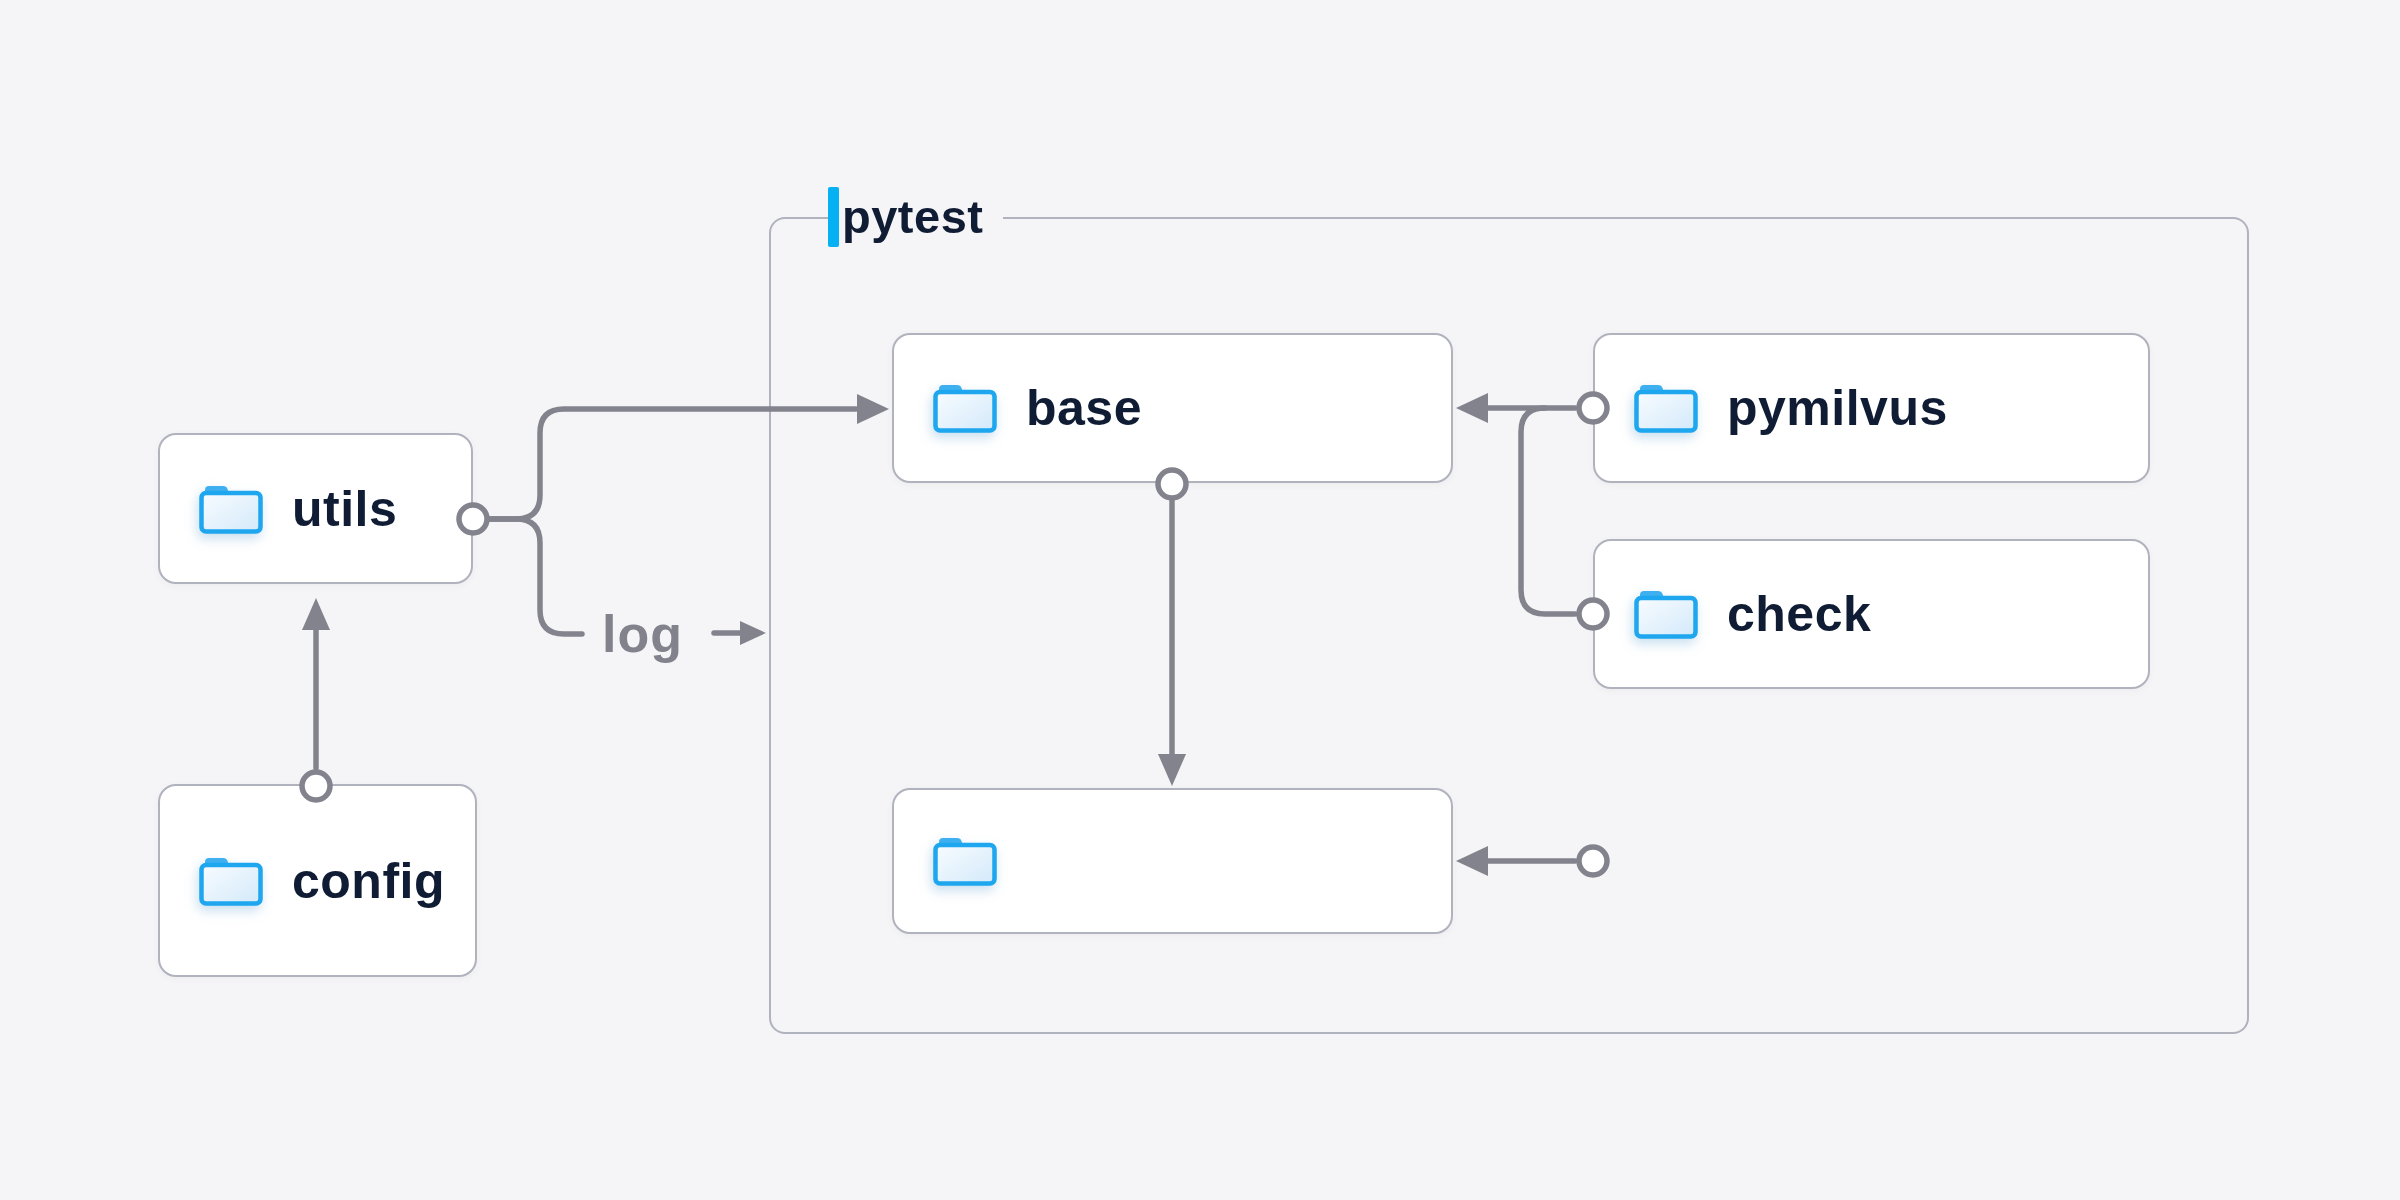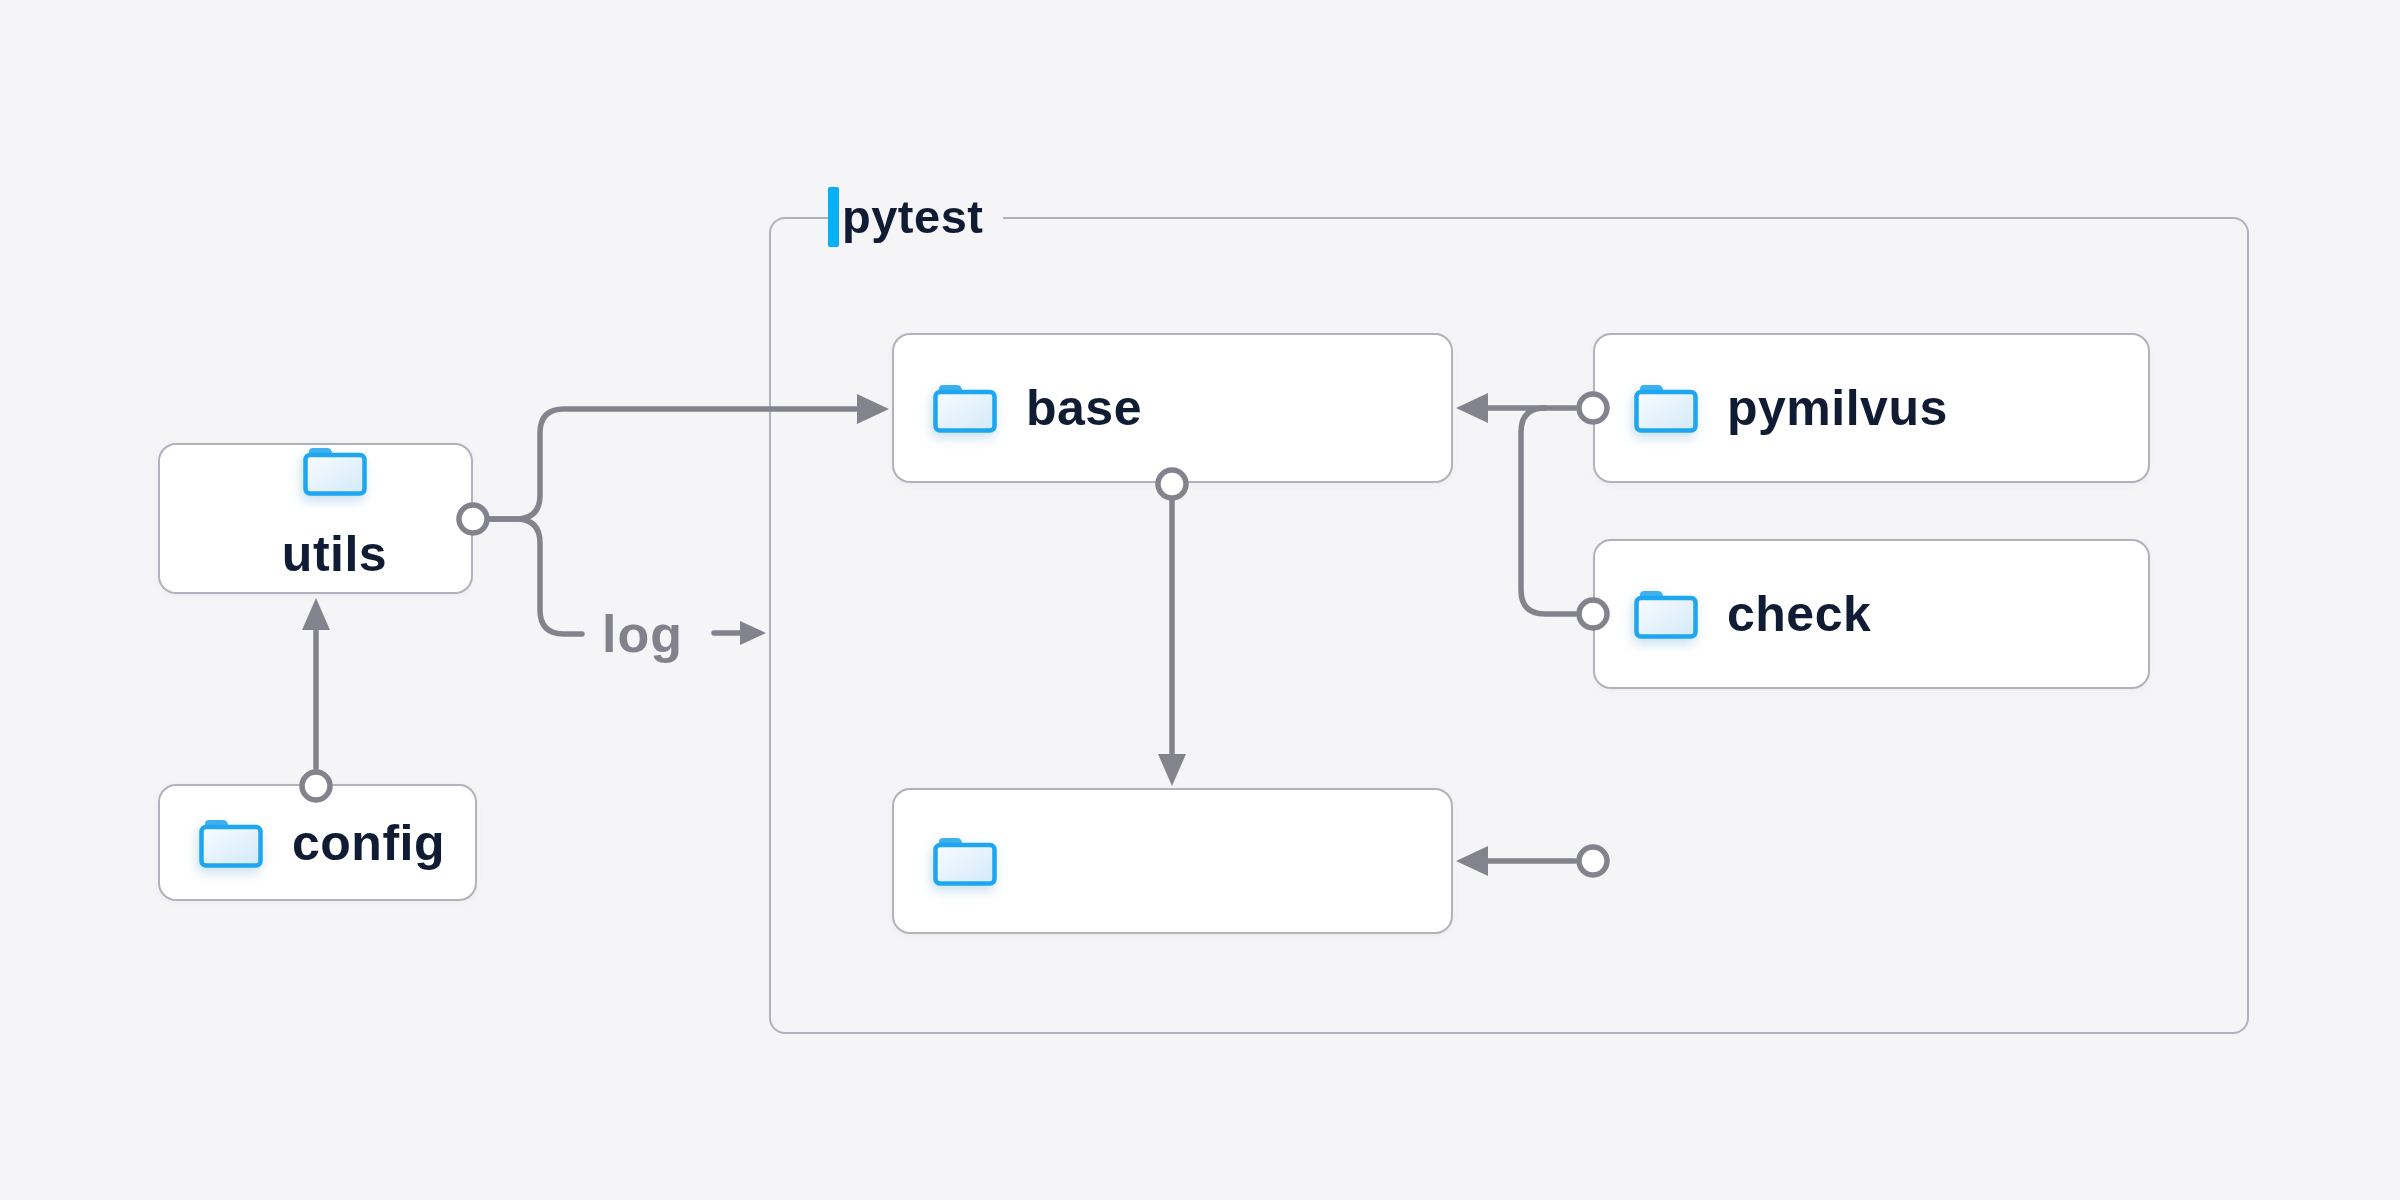--- a/index.html
+++ b/index.html
@@ -104,34 +104,34 @@
   }
 </style>
 </head>
 <body>
 
 <div id="stage">
 
   <div class="container-box"></div>
 
   <div id="nodes-layer">
-      <div class="node" style="left: 158px; top: 443px; width: 315px; height: 151px; flex-direction: column;">
+      <div class="node" style="left: 158px; top: 433px; width: 315px; height: 151px;">
     <svg class="folder-svg" width="66" height="52" viewBox="0 0 66 52" xmlns="http://www.w3.org/2000/svg">
       <defs>
         <linearGradient id="folder-grad" x1="0" y1="0" x2="1" y2="1">
           <stop offset="0" stop-color="#f8fcff"></stop>
           <stop offset="1" stop-color="#d3e9fa"></stop>
         </linearGradient>
       </defs>
       <path d="M 7 14 V 7 a 4 4 0 0 1 4 -4 h 14 a 5 5 0 0 1 4.7 3.4 L 32 14 Z" fill="#3fb0ef"></path>
       <rect x="3.5" y="10" width="59" height="38.5" rx="4.5" fill="url(#folder-grad)" stroke="#1ea6ee" stroke-width="4.5"></rect>
     </svg>
     <span class="label">utils</span>
   </div>
-      <div class="node" style="left: 158px; top: 784px; width: 319px; height: 117px;">
+      <div class="node" style="left: 158px; top: 784px; width: 319px; height: 193px;">
     <svg class="folder-svg" width="66" height="52" viewBox="0 0 66 52" xmlns="http://www.w3.org/2000/svg">
       <defs>
         <linearGradient id="folder-grad" x1="0" y1="0" x2="1" y2="1">
           <stop offset="0" stop-color="#f8fcff"></stop>
           <stop offset="1" stop-color="#d3e9fa"></stop>
         </linearGradient>
       </defs>
       <path d="M 7 14 V 7 a 4 4 0 0 1 4 -4 h 14 a 5 5 0 0 1 4.7 3.4 L 32 14 Z" fill="#3fb0ef"></path>
       <rect x="3.5" y="10" width="59" height="38.5" rx="4.5" fill="url(#folder-grad)" stroke="#1ea6ee" stroke-width="4.5"></rect>
     </svg>

